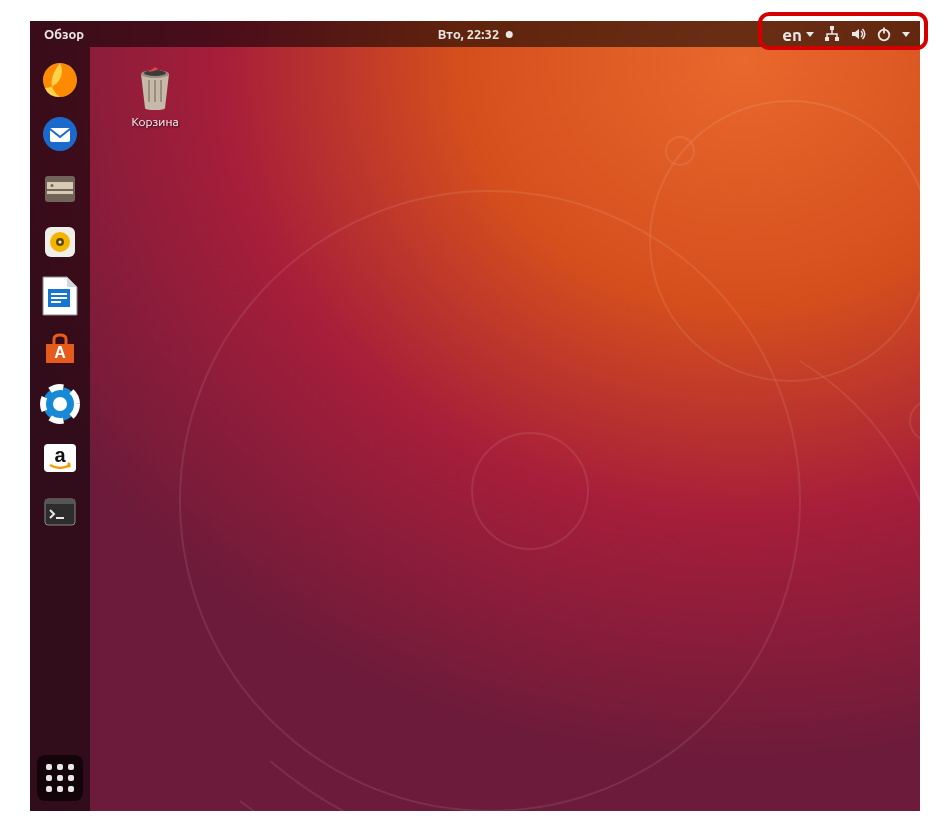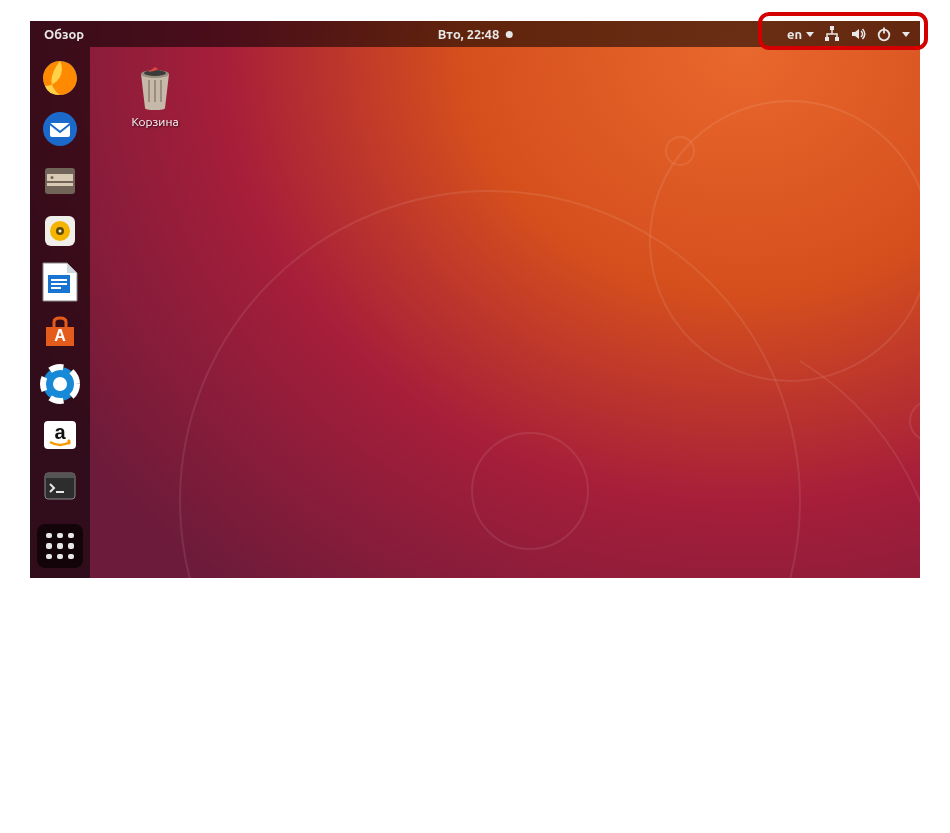--- a/index.html
+++ b/index.html
@@ -7,21 +7,21 @@
     width: 950px;
     height: 833px;
     font-family: Ubuntu, "DejaVu Sans", sans-serif;
     overflow: hidden;
     background: #fff;
     position: relative;
   }
   .screen {
     position: absolute;
     top: 21px; left: 30px;
-    width: 890px; height: 557px;
+    width: 890px; height: 790px;
     background:
       radial-gradient(ellipse 800px 700px at 80% 5%, #e9682d 0%, #d54f1d 35%, #a61e3a 65%, #6d1b3a 100%);
     overflow: hidden;
   }
   
   .beaver {
     position: absolute;
     left: 120px; top: 40px;
     width: 900px; height: 900px;
     pointer-events: none;
@@ -58,21 +58,21 @@
   .topbar .clock .dot { width: 7px; height: 7px; border-radius: 50%; background: #e7e7e7; }
   .topbar .status-area {
     margin-left: auto;
     display: flex;
     align-items: center;
     gap: 10px;
     padding: 0 10px;
     height: 100%;
     cursor: pointer;
   }
-  .status-area .lang { font-weight: 600; font-size: 13px; display: flex; align-items: center; gap: 4px; }
+  .status-area .lang { font-weight: 600; font-size: 17px; display: flex; align-items: center; gap: 4px; }
   .status-area svg { display: block; }
   
   .highlight {
     position: absolute;
     top: 12px;
     right: 22px;
     width: 170px;
     height: 38px;
     border: 4px solid #d40000;
     border-radius: 11px;
@@ -160,21 +160,21 @@
     <circle cx="780" cy="360" r="20"></circle>
     <path d="M120,700 Q300,850 520,760"></path>
     <path d="M90,740 Q300,900 560,800"></path>
     <path d="M650,300 Q780,380 800,560"></path>
   </svg>
 
   <div class="topbar">
     <div class="activities">Обзор</div>
 
     <div class="clock">
-      <span>Вто, 22:48</span>
+      <span>Вто, 22:32</span>
       <span class="dot"></span>
     </div>
 
     <div class="status-area">
       <div class="lang">
         <span>en</span>
         <svg width="8" height="5" viewBox="0 0 8 5">
           <path d="M0 0 L4 5 L8 0 Z" fill="#e7e7e7"></path>
         </svg>
       </div>

